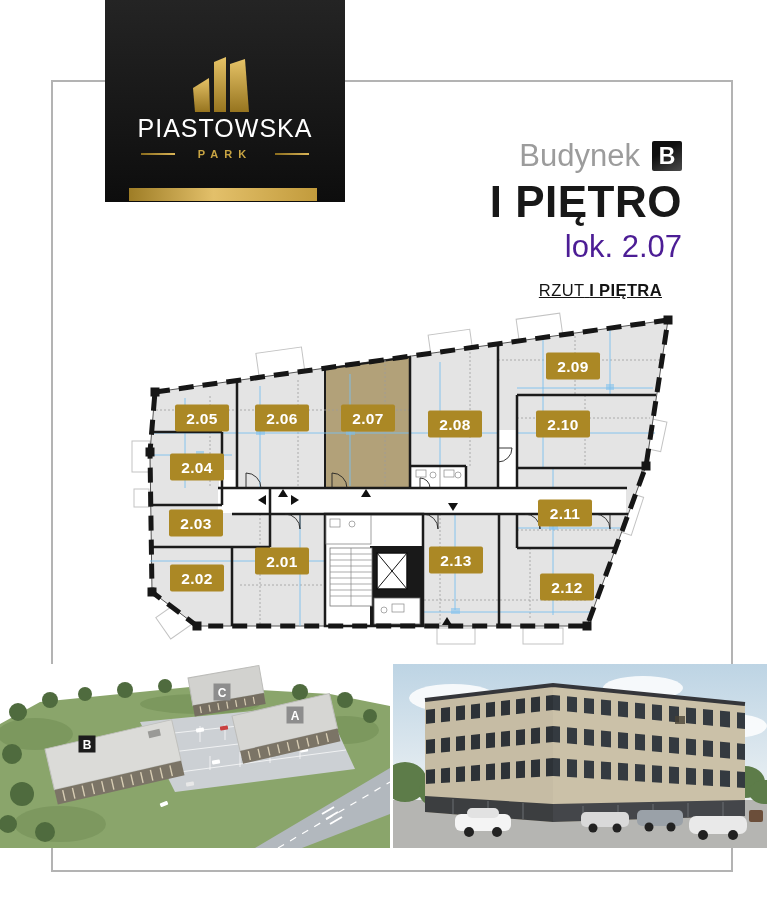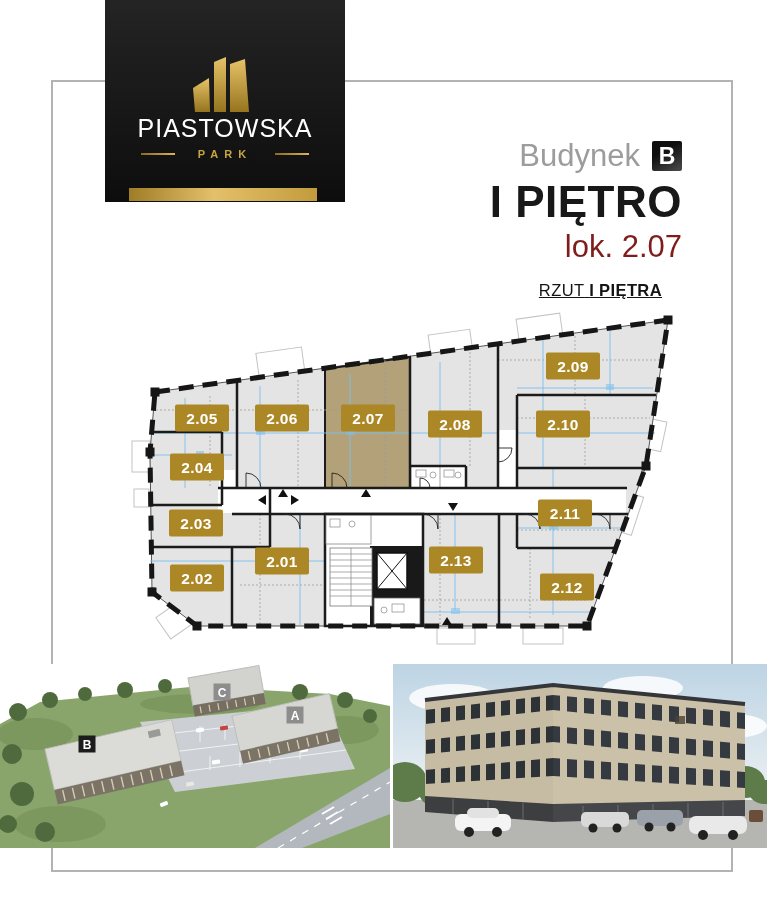--- a/index.html
+++ b/index.html
@@ -21,21 +21,21 @@
   .logo-bar{position:absolute;left:24px;bottom:1px;width:188px;height:13px;
             background:linear-gradient(90deg,#9e7d26,#e3c06a 45%,#c29b3c);}
   
   .header{position:absolute;right:91px;top:138px;text-align:right;z-index:4;}
   .h-line1{display:flex;justify-content:flex-end;align-items:center;gap:12px;
            color:#9c9c9c;font-size:31px;}
   .bbadge{display:inline-flex;align-items:center;justify-content:center;width:30px;height:30px;
           background:linear-gradient(150deg,#0f0f0f 35%,#4c4c4c 100%);color:#fff;
           font-size:23px;font-weight:bold;border-radius:2px;}
   .h-line2{margin-top:3px;font-size:44px;font-weight:bold;color:#181818;letter-spacing:.5px;}
-  .h-line3{margin-top:2px;font-size:31px;color:#7f1d1d;}
+  .h-line3{margin-top:2px;font-size:31px;color:#4c1d95;}
   .h-line4{margin-top:16px;font-size:16.5px;color:#141414;letter-spacing:.4px;padding-right:20px;text-decoration:underline;}
   
   .plan{position:absolute;left:120px;top:300px;width:570px;height:360px;z-index:3;}
   .badge-text{font:bold 15.5px "Liberation Sans",sans-serif;fill:#fff;letter-spacing:.3px;}
   .letter-text{font:bold 12px "Liberation Sans",sans-serif;fill:#fff;}
   
   .aerial{position:absolute;left:0;top:664px;width:390px;height:184px;z-index:2;}
   .photo{position:absolute;left:393px;top:664px;width:374px;height:184px;z-index:2;}
 </style>
 </head>

